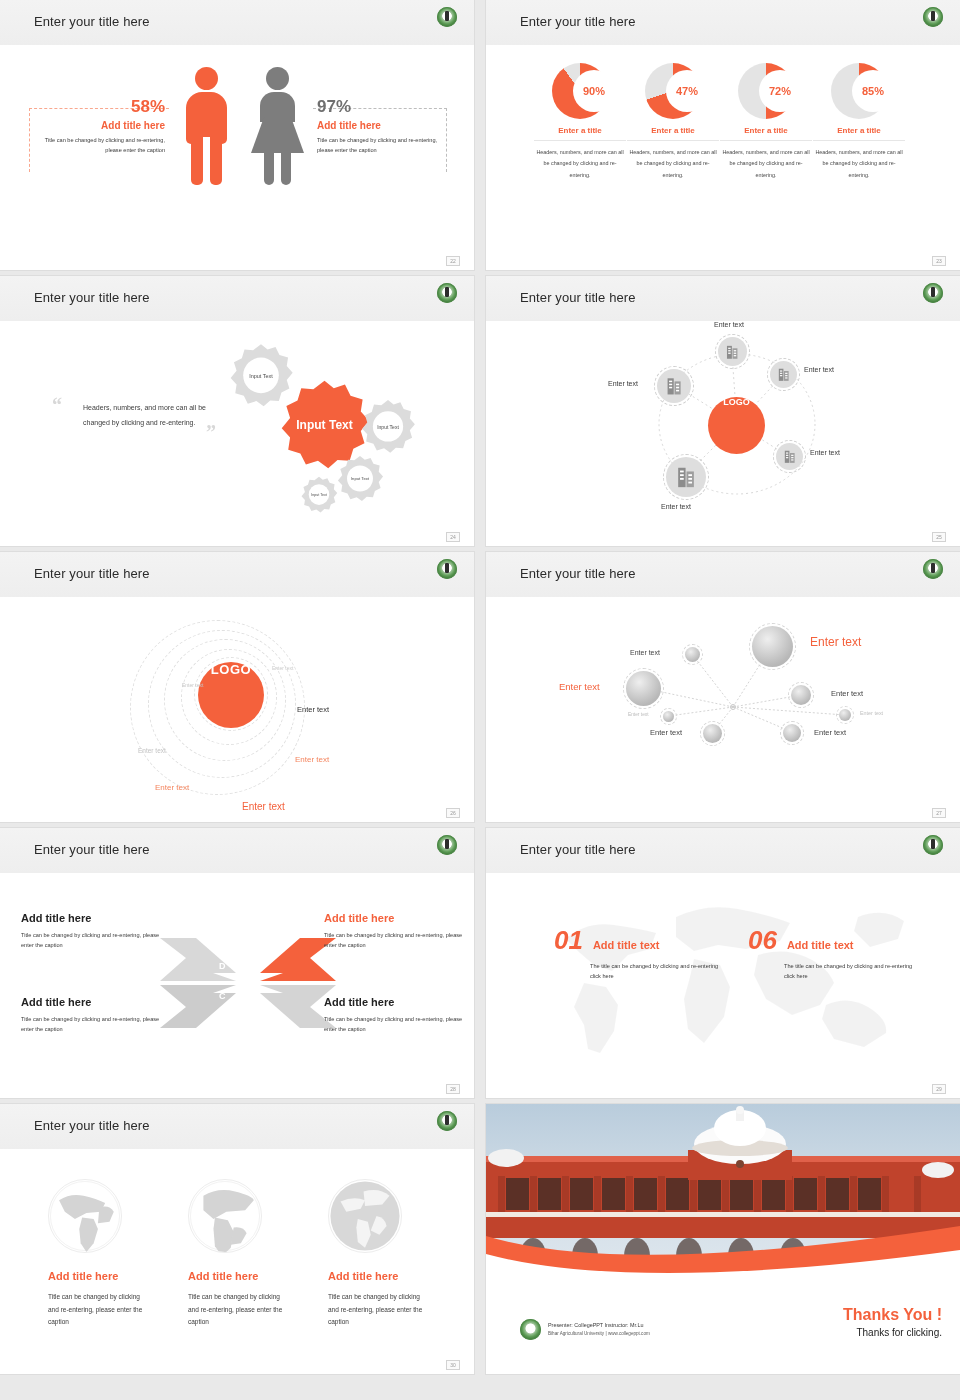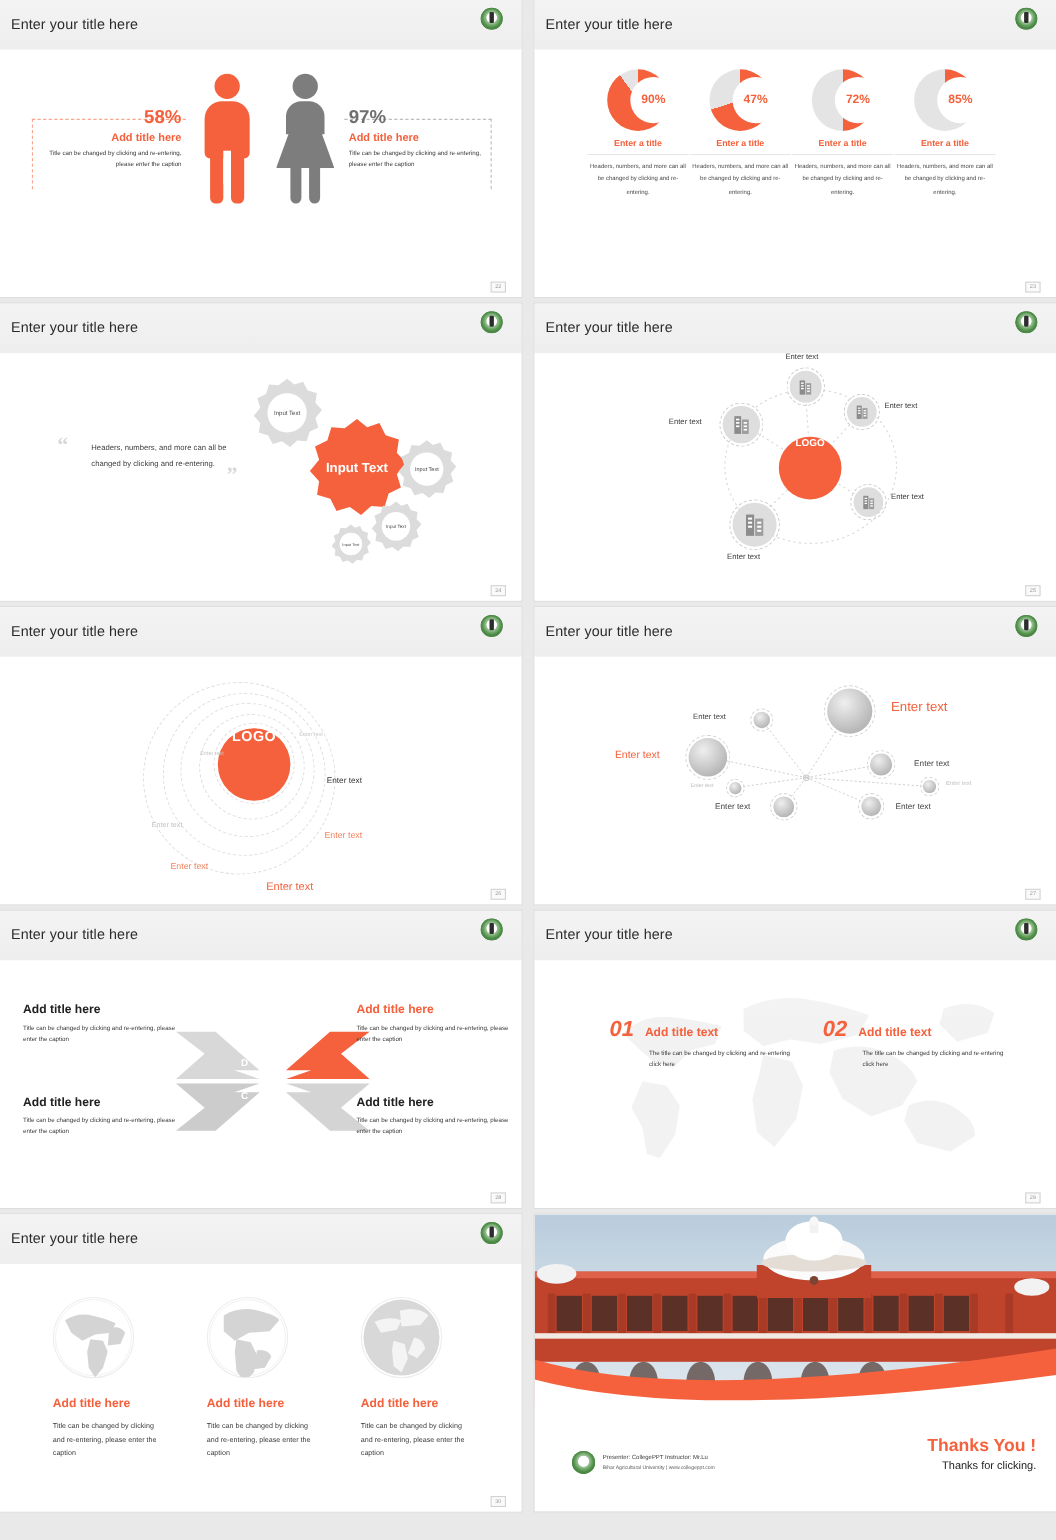--- a/index.html
+++ b/index.html
@@ -22,21 +22,21 @@
     background: #ffffff;
     overflow: hidden;
     box-shadow: 0 0 0 1px #dddddd;
   }
   
   .hdr {
     position: absolute; left:0; top:0; width:100%; height:45px;
     background: linear-gradient(#f3f3f3, #eeeeee);
   }
   .hdr-title {
-    position: absolute; left: 10px; top: 14px;
+    position: absolute; left: 34px; top: 14px;
     font-size: 13px; color: #2b2b2b; letter-spacing: .1px;
   }
   .seal {
     position: absolute; right: 17px; top: 7px;
     width: 20px; height: 20px; border-radius: 50%;
     background: radial-gradient(circle at 50% 45%, #ffffff 0%, #ffffff 30%, #9fc39a 34%, #5f9e58 52%, #3f7a3a 70%, #d8e6d5 78%, #6fa268 100%);
     box-shadow: inset 0 0 0 1px #4f8a49;
   }
   .seal::after{
     content:""; position:absolute; left:8px; top:4px; width:4px;height:10px;
@@ -137,21 +137,21 @@
   
   .ring{ position:absolute; border-radius:50%; border:1px dashed #e0e0e0; }
 
   
   .nnode{ position:absolute; border-radius:50%;
     background:radial-gradient(circle at 38% 32%, #efefef, #b9b9b9 70%, #aaa 100%);
     outline:1px dashed #d6d6d6; outline-offset:2px; }
   .xlet{ position:absolute; font-size:9px; font-weight:bold; color:#fff; }
 
   
-  .bignum{ font-size:20px; font-style:italic; font-weight:bold; color:#f4613c; }
+  .bignum{ font-size:26px; font-style:italic; font-weight:bold; color:#f4613c; }
   .worldmap{ position:absolute; left:40px; top:14px; width:400px; height:200px; opacity:.10; }
 
   
   .globe{ position:absolute; width:74px;height:74px;border-radius:50%;
           border:1px solid #ededed; overflow:hidden; }
 
   
   .photo{ position:absolute; left:0; top:0; width:100%; height:175px; overflow:hidden; }
   .sky{ position:absolute; inset:0; background:linear-gradient(#b9ccdc 0%, #cfdce6 45%, #dfe7ee 100%); }
   .thanks{ position:absolute; right:18px; bottom:36px; text-align:right; }
@@ -623,21 +623,21 @@
       <div style="position:absolute;left:68px;top:52px;width:160px;">
         <div style="display:flex;align-items:baseline;gap:10px;">
           <span class="bignum">01</span>
           <span style="font-size:11px;font-weight:bold;color:#f4613c;">Add title text</span>
         </div>
         <div class="capt" style="margin-left:36px;margin-top:5px;width:130px;">The title can be changed by clicking and re-entering click here</div>
       </div>
 
       <div style="position:absolute;left:262px;top:52px;width:160px;">
         <div style="display:flex;align-items:baseline;gap:10px;">
-          <span class="bignum">02</span>
+          <span class="bignum">06</span>
           <span style="font-size:11px;font-weight:bold;color:#f4613c;">Add title text</span>
         </div>
         <div class="capt" style="margin-left:36px;margin-top:5px;width:130px;">The title can be changed by clicking and re-entering click here</div>
       </div>
     </div>
     <div class="pagenum">29</div>
   </div>
 
   <div class="slide">
     <div class="body-curve"></div>

